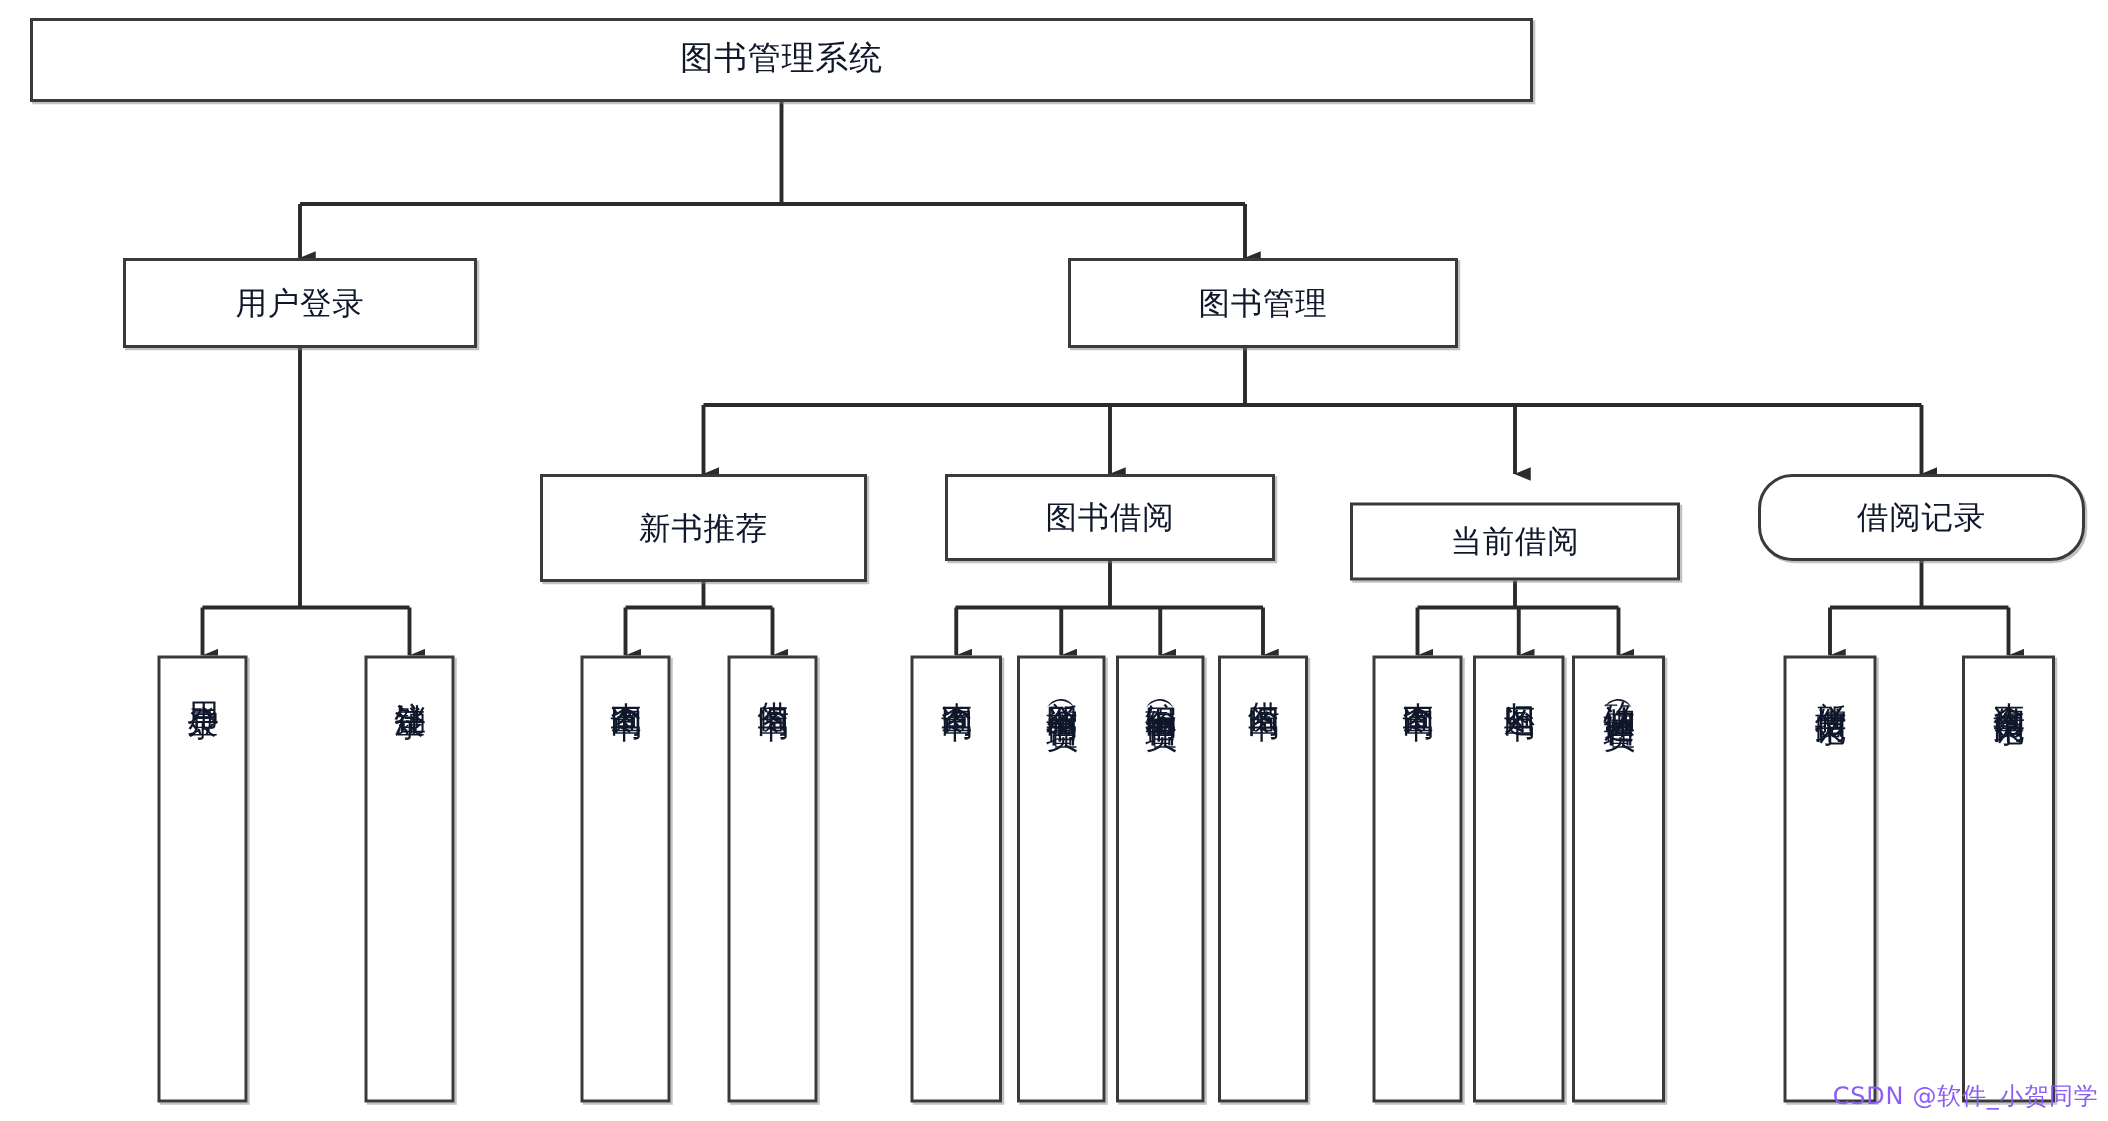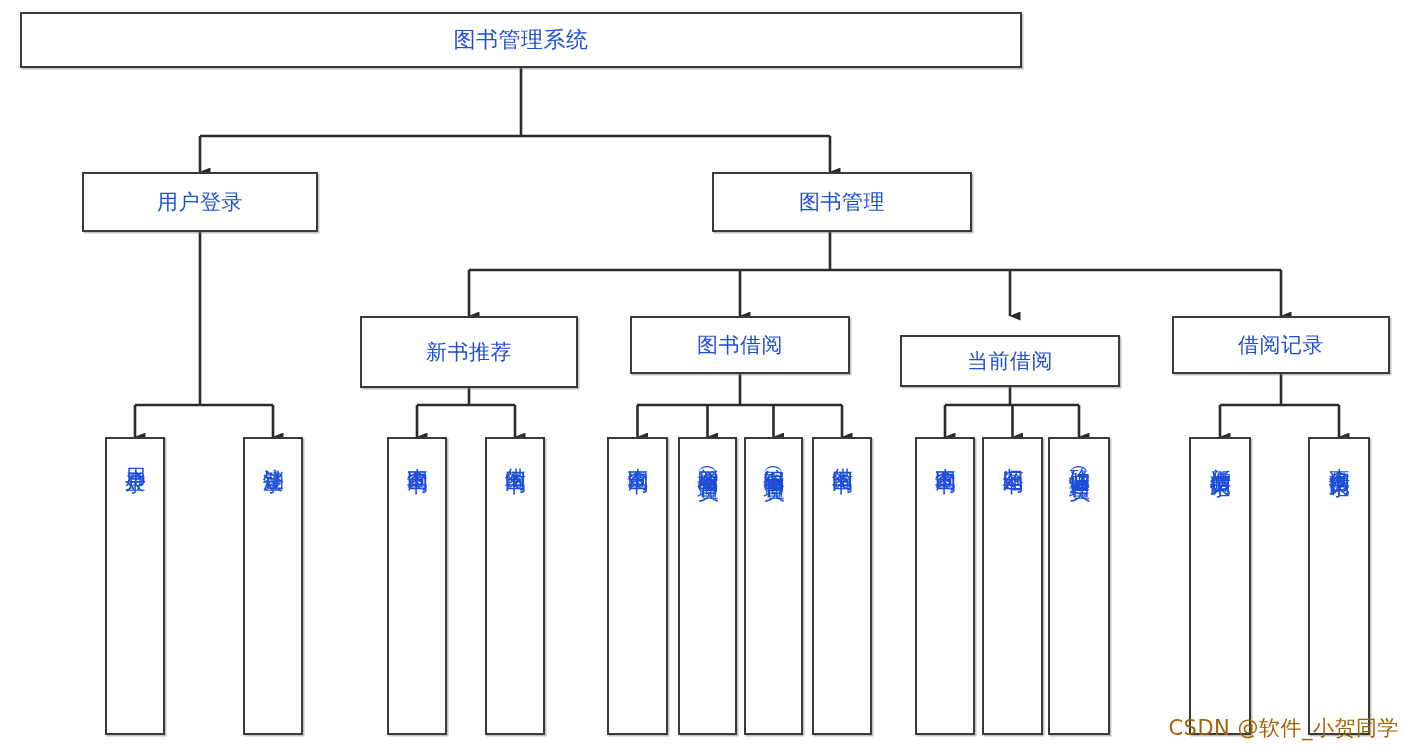--- a/index.html
+++ b/index.html
@@ -25,21 +25,21 @@
     position:absolute;
     box-sizing:border-box;
     background:#ffffff;
     border:2.5px solid #3a3a3a;
     display:flex;
     align-items:center;
     justify-content:center;
     box-shadow:1.5px 1.5px 0 rgba(120,120,120,0.45);
   }
   .node .node-label{
-    color:#1d4ed8;
+    color:#0f172a;
     line-height:1.18;
     text-align:center;
     white-space:pre;
   }
   .node.horizontal .node-label{
     font-size:21px;
     letter-spacing:0.5px;
   }
   .node.root .node-label{
     font-size:22px;
@@ -54,22 +54,22 @@
     text-orientation:upright;
     font-size:21px;
     letter-spacing:2px;
     line-height:1;
     white-space:nowrap;
   }
   #watermark{
     position:absolute;
     right:6px;
     bottom:5px;
-    font-size:21px;
-    color:#a16207;
+    font-size:16px;
+    color:#8b5cf6;
     letter-spacing:0.5px;
     white-space:nowrap;
     user-select:none;
   }
 </style>
 </head>
 <body>
 
 <div id="diagram-root">
 
@@ -128,21 +128,21 @@
       </div>
       <div class="node horizontal level2" style="left: 360px; top: 316px; width: 218px; height: 72px;">
         <span class="node-label">新书推荐</span>
       </div>
       <div class="node horizontal level2" style="left: 630px; top: 316px; width: 220px; height: 58px;">
         <span class="node-label">图书借阅</span>
       </div>
       <div class="node horizontal level2" style="left: 900px; top: 335px; width: 220px; height: 52px;">
         <span class="node-label">当前借阅</span>
       </div>
-      <div class="node horizontal level2" style="left: 1172px; top: 316px; width: 218px; height: 58px;">
+      <div class="node horizontal level2" style="left: 1172px; top: 316px; width: 218px; height: 58px; border-radius: 23px;">
         <span class="node-label">借阅记录</span>
       </div>
       <div class="node vertical leaf" style="left: 105px; top: 437px; width: 60px; height: 298px;">
         <span class="node-label">用户登录</span>
       </div>
       <div class="node vertical leaf" style="left: 243px; top: 437px; width: 60px; height: 298px;">
         <span class="node-label">注销登录</span>
       </div>
       <div class="node vertical leaf" style="left: 387px; top: 437px; width: 60px; height: 298px;">
         <span class="node-label">查询图书</span>

